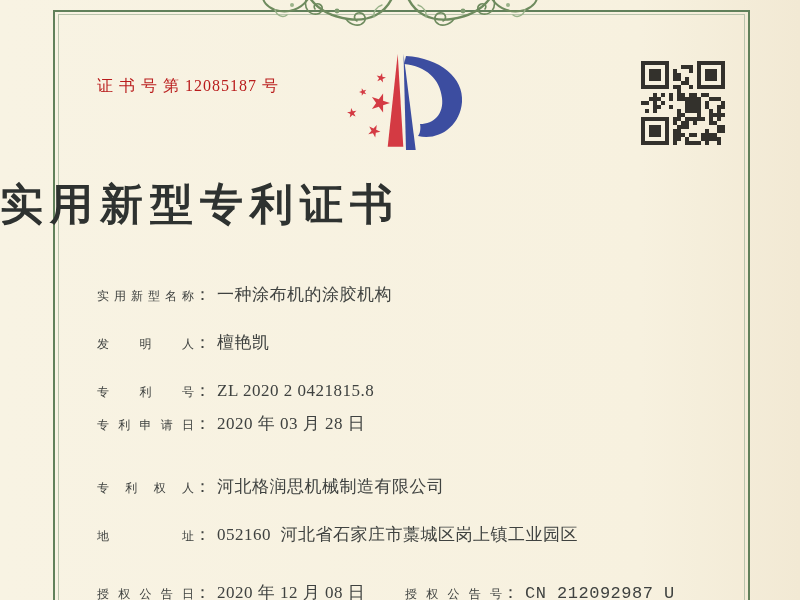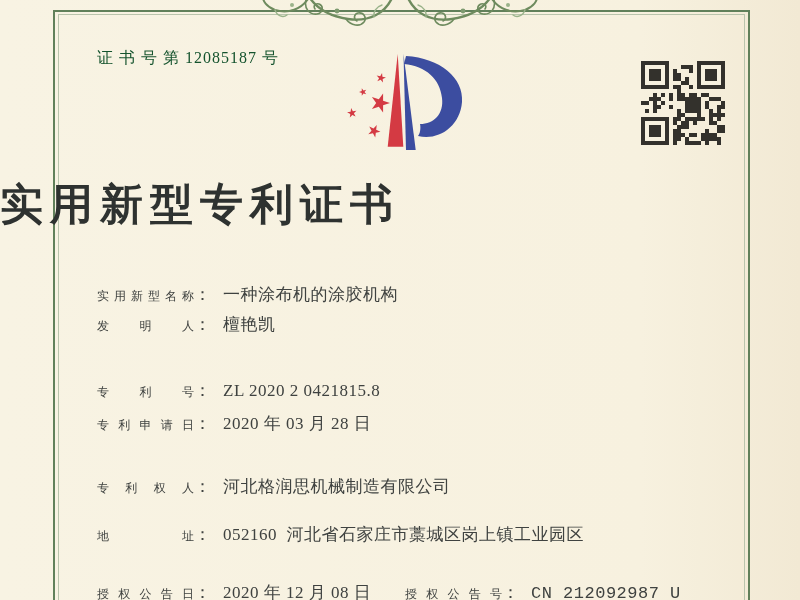--- a/index.html
+++ b/index.html
@@ -8,37 +8,37 @@
     background:linear-gradient(90deg,#f8f3e3 0%,#f7f1df 80%,#f2e9d4 100%);
     font-family:"Liberation Serif","DejaVu Serif",serif;
     color:#3f4240;
   }
   
   .frame{position:absolute;left:53px;top:10px;right:50px;bottom:-40px;
          border:2px solid #61805a;}
   .frame-inner{position:absolute;inset:2px 3px;border:1px solid #b9c4ac;}
   .ornament{position:absolute;left:258px;top:-3px;width:284px;height:36px;}
 
-  .cert-number{position:absolute;left:97px;top:48px;font-size:16px;
-               letter-spacing:1px;color:#14532d;white-space:pre;}
+  .cert-number{position:absolute;left:97px;top:76px;font-size:16px;
+               letter-spacing:1px;color:#b91c1c;white-space:pre;}
 
   .title{position:absolute;left:0;top:176px;width:100%;text-align:left;
          font-size:43px;font-weight:600;letter-spacing:7px;color:#2e3230;}
 
   .logo{position:absolute;left:328px;top:48px;width:140px;height:120px;}
   .qr{position:absolute;left:641px;top:61px;width:84px;height:84px;}
 
   .row{position:absolute;left:97px;font-size:17px;white-space:nowrap;}
-  .r1{top:283px}.r2{top:313px}.r3{top:379px}.r4{top:412px}
+  .r1{top:283px}.r2{top:331px}.r3{top:379px}.r4{top:412px}
   .r5{top:475px}.r6{top:523px}.r7{top:581px}
   .row.right{left:405px;font-family:Liberation Mono, monospace;}
   .lbl{display:inline-block;width:97px;text-align:justify;text-align-last:justify;
        font-size:12px;vertical-align:baseline;}
   .colon{display:inline-block;}
-  .val{white-space:pre;letter-spacing:0.5px;margin-left:12px;}
+  .val{white-space:pre;letter-spacing:0.5px;margin-left:6px;}
 </style>
 </head>
 <body>
 
 <div class="frame">
   <div class="frame-inner"></div>
 </div>
 
 <svg class="ornament" viewBox="0 0 284 36" aria-hidden="true">
   <defs>

